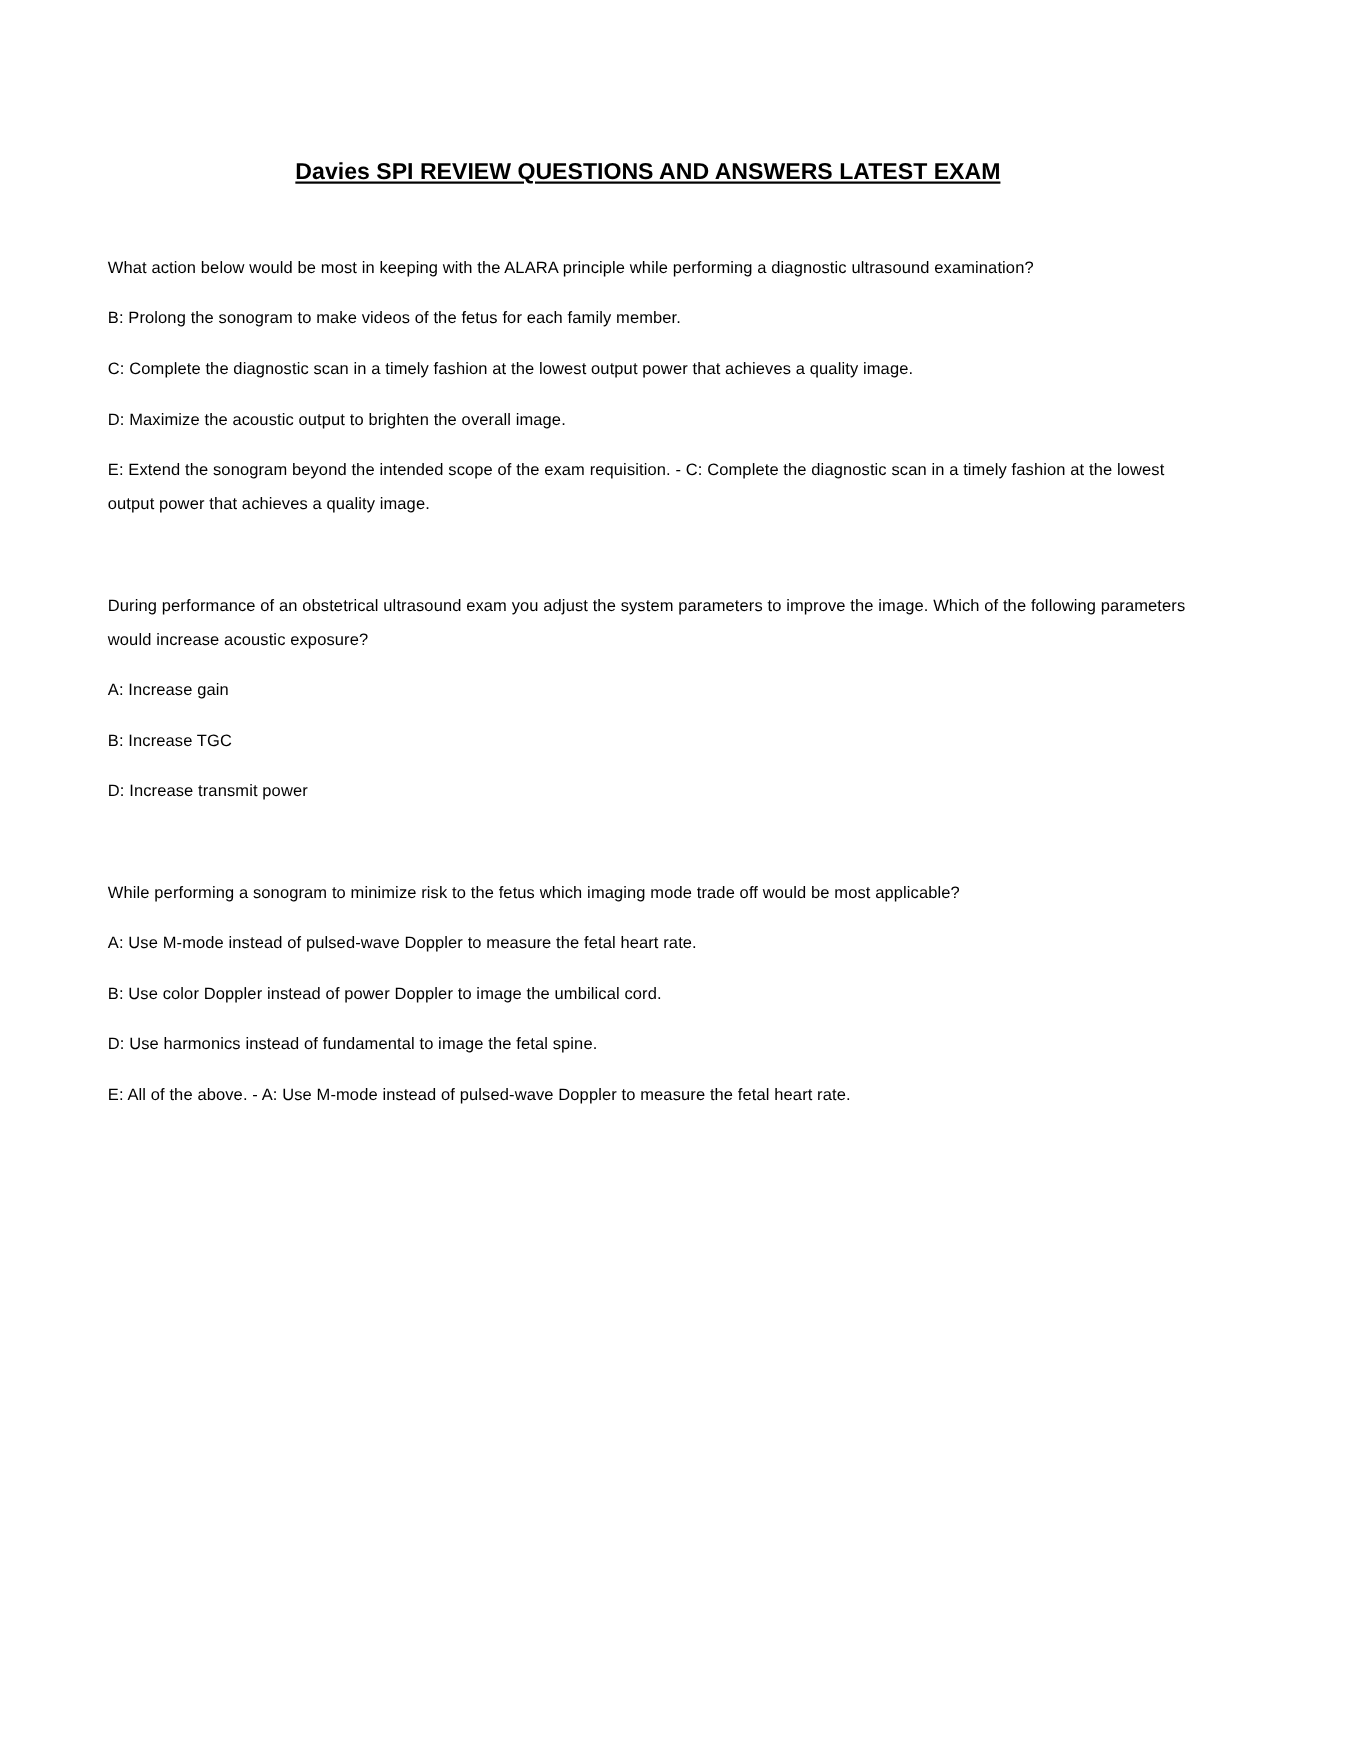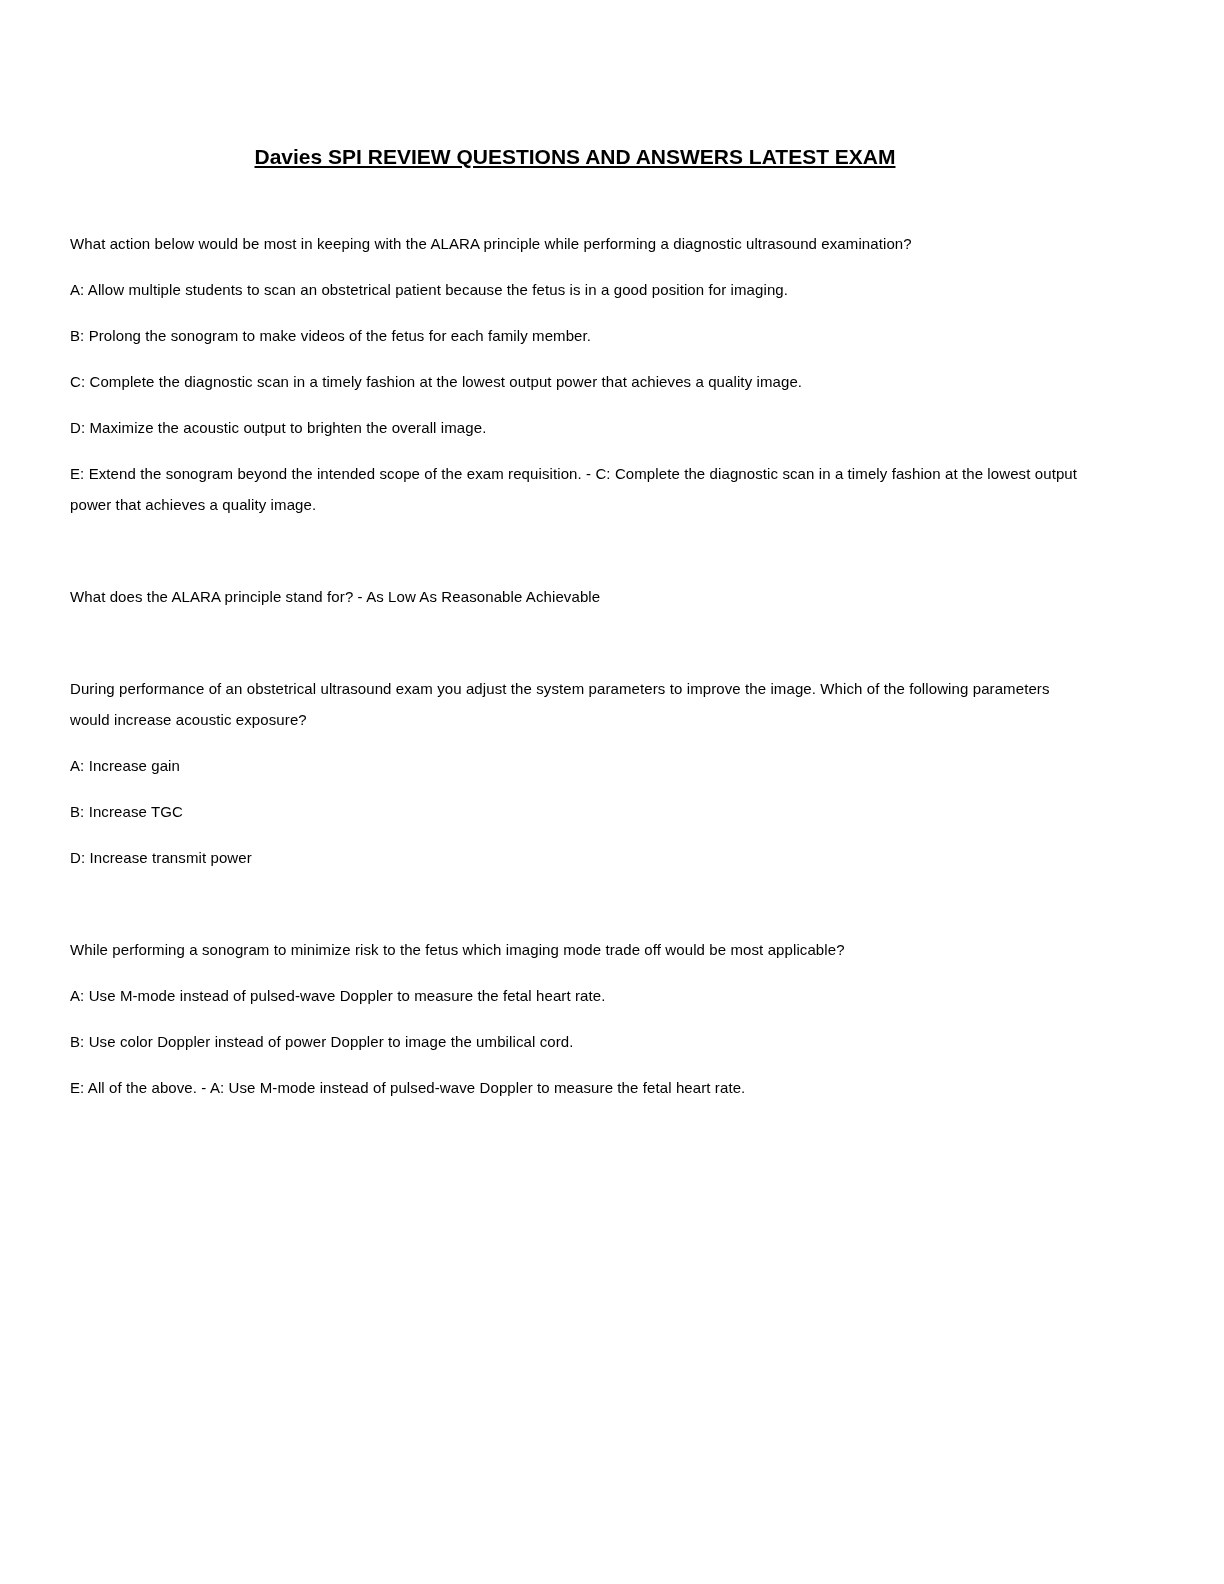--- a/index.html
+++ b/index.html
@@ -9,21 +9,21 @@
   }
   .page {
     position: relative;
     width: 1224px;
     height: 1584px;
     background: #ffffff;
     color: #000000;
     font-family: "Liberation Sans", sans-serif;
     overflow: hidden;
     box-sizing: border-box;
-    padding: 141px 144px 0 70px;
+    padding: 141px 144px 0 98px;
   }
   .doc-title {
     font-size: 21px;
     line-height: 31px;
     font-weight: bold;
     text-decoration: underline;
     text-align: center;
     margin: 0 0 56px 0;
   }
   .para {
@@ -38,38 +38,35 @@
 </style>
 </head>
 <body>
 
 <div class="page">
 
   <p class="doc-title">Davies SPI REVIEW QUESTIONS AND ANSWERS LATEST EXAM</p>
 
   <div class="qa-block">
     <p class="para">What action below would be most in keeping with the ALARA principle while performing a diagnostic ultrasound examination?</p>
-    <p class="para">A: Allow multiple students to scan an obstetrical patient because the fetus is in a good position for imaging.</p>
     <p class="para">B: Prolong the sonogram to make videos of the fetus for each family member.</p>
     <p class="para">C: Complete the diagnostic scan in a timely fashion at the lowest output power that achieves a quality image.</p>
     <p class="para">D: Maximize the acoustic output to brighten the overall image.</p>
     <p class="para">E: Extend the sonogram beyond the intended scope of the exam requisition. - C: Complete the diagnostic scan in a timely fashion at the lowest output power that achieves a quality image.</p>
   </div>
 
-  <div class="qa-block">
-    <p class="para">What does the ALARA principle stand for? - As Low As Reasonable Achievable</p>
-  </div>
 
   <div class="qa-block">
     <p class="para">During performance of an obstetrical ultrasound exam you adjust the system parameters to improve the image. Which of the following parameters would increase acoustic exposure?</p>
     <p class="para">A: Increase gain</p>
     <p class="para">B: Increase TGC</p>
     <p class="para">D: Increase transmit power</p>
   </div>
 
   <div class="qa-block">
     <p class="para">While performing a sonogram to minimize risk to the fetus which imaging mode trade off would be most applicable?</p>
     <p class="para">A: Use M-mode instead of pulsed-wave Doppler to measure the fetal heart rate.</p>
     <p class="para">B: Use color Doppler instead of power Doppler to image the umbilical cord.</p>
+    <p class="para">D: Use harmonics instead of fundamental to image the fetal spine.</p>
     <p class="para">E: All of the above. - A: Use M-mode instead of pulsed-wave Doppler to measure the fetal heart rate.</p>
   </div>
 
 </div>
 
 </body></html>

